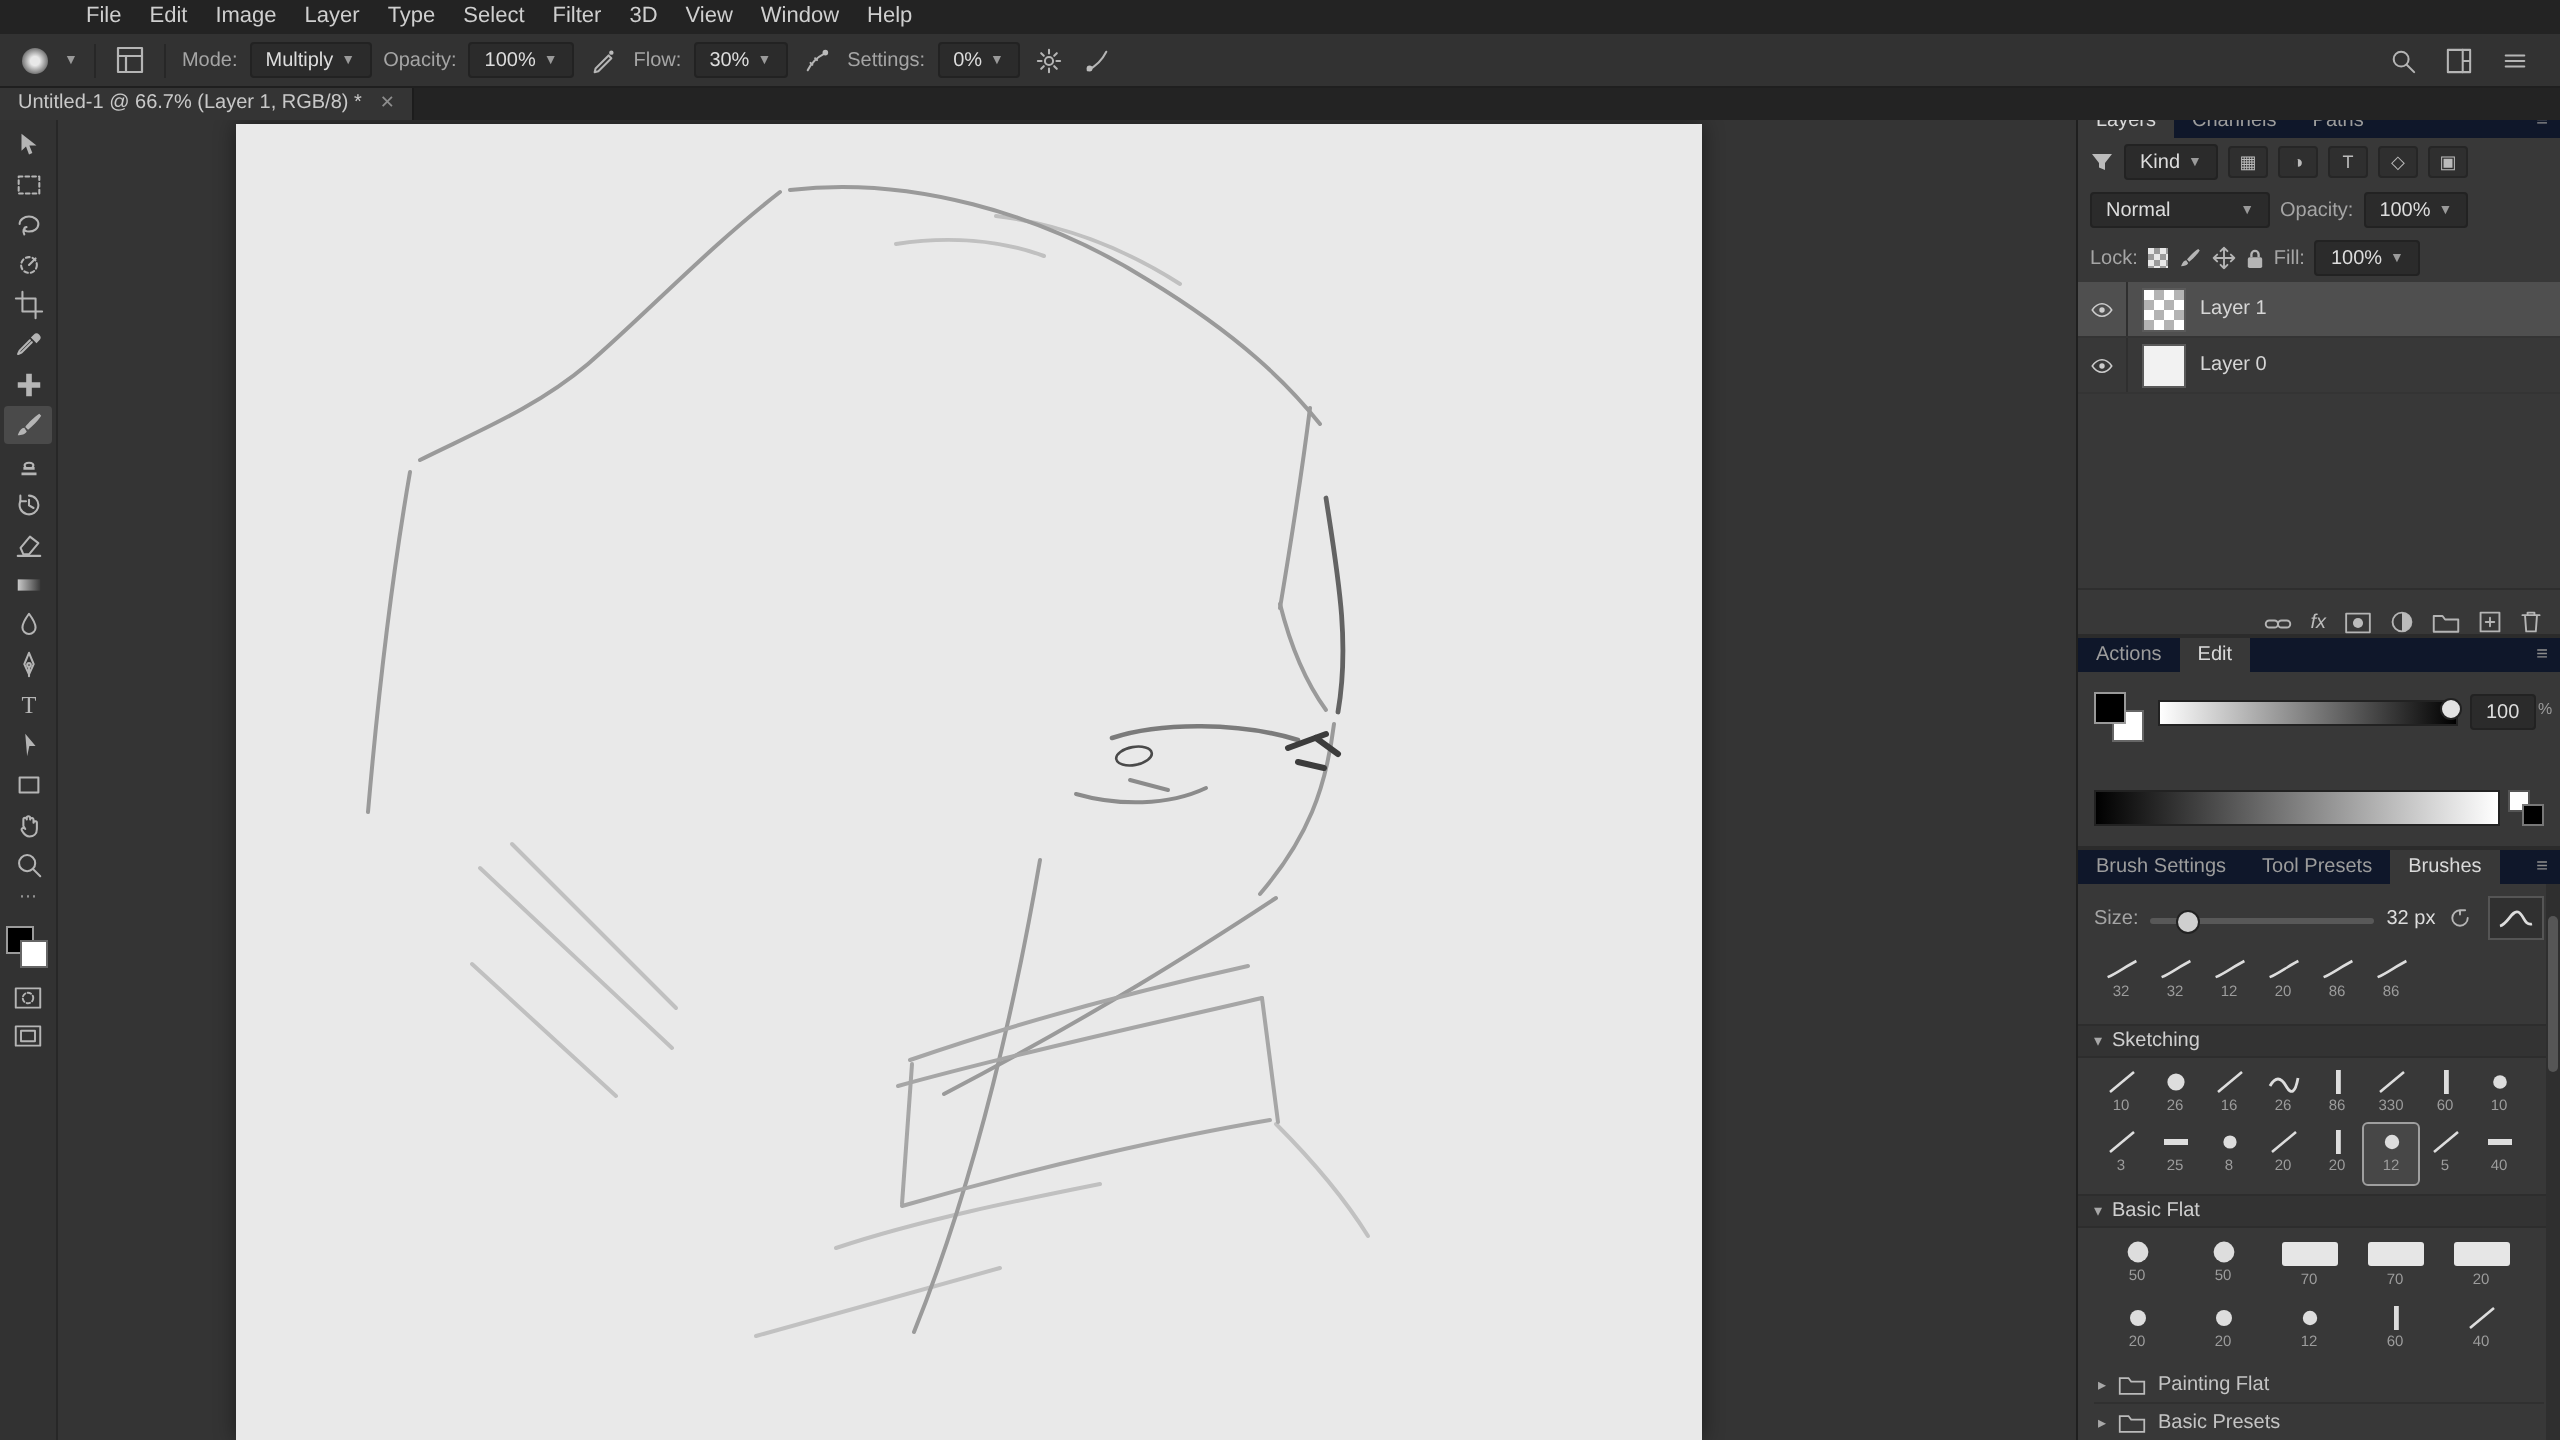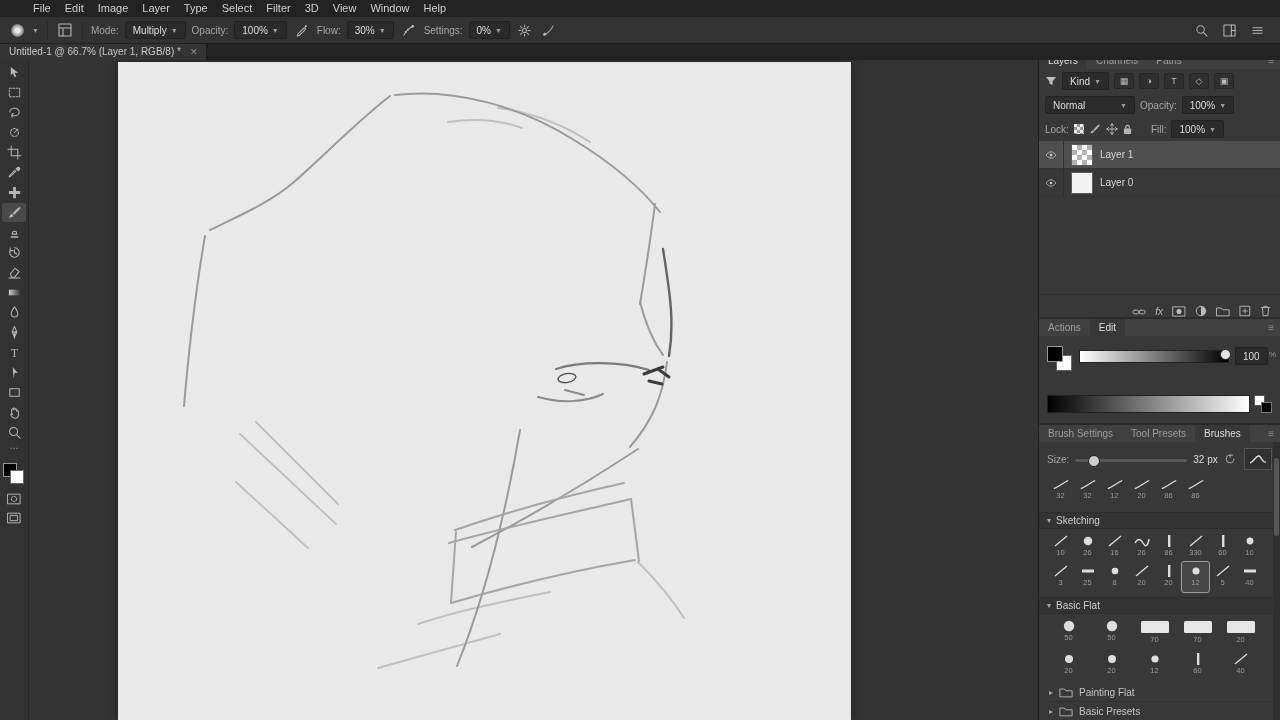--- a/index.html
+++ b/index.html
@@ -1,20 +1,20 @@
 <!DOCTYPE html>
 <html><head>
 <meta charset="utf-8">
 <style>
   html,body{margin:0;padding:0;width:1280px;height:720px;overflow:hidden;
     background:#2e2e2e;font-family:"Liberation Sans","DejaVu Sans",sans-serif;
     color:#c8c8c8;font-size:10px;position:relative;}
   
   .menubar{position:absolute;left:0;top:0;right:0;height:17px;background:#232323;
-    display:flex;align-items:center;padding-left:26px;font-size:11px;color:#cfcfcf;z-index:9}
+    display:flex;align-items:center;padding-left:36px;font-size:11px;color:#cfcfcf;z-index:9}
   .menubar .mi{padding:0 7px;line-height:17px;cursor:default}
   .winctl{position:absolute;right:2px;top:0;display:flex}
   .winctl span{width:22px;text-align:center;font-size:9px;line-height:17px;color:#bdbdbd}
   .optionsbar{position:absolute;top:17px;left:0;right:0;height:26px;background:#323232;
     border-bottom:1px solid #1f1f1f;display:flex;align-items:center;gap:6px;padding:0 8px;z-index:8}
   .sep{width:1px;height:17px;background:#272727;margin:0 2px}
   .dd{display:inline-flex;align-items:center;gap:4px;background:#2b2b2b;border:1px solid #222;
     border-radius:2px;height:16px;padding:0 7px;color:#ddd;white-space:nowrap}
   .caret{font-size:7px;color:#9a9a9a}
   .lbl{color:#a5a5a5;white-space:nowrap}
@@ -37,21 +37,21 @@
   .bgc{position:absolute;right:1px;bottom:1px;width:12px;height:12px;background:#fff;border:1px solid #666}
   .tbextra{margin-top:8px;display:flex;flex-direction:column;gap:7px;align-items:center}
   
   .pasteboard{position:absolute;left:29px;top:60px;right:242px;bottom:0;background:#343434}
   .canvas{position:absolute;left:89px;top:2px;width:733px;height:658px;background:#e9e9e9;
     box-shadow:0 0 10px rgba(0,0,0,.45)}
   
   .right{position:absolute;right:0;top:43px;width:242px;bottom:0;background:#2b2b2b;
     border-left:1px solid #1f1f1f;padding-top:9px;box-sizing:border-box;z-index:6}
   .psec{margin-bottom:2px}
-  .ptabs{display:flex;background:#404040;height:17px;align-items:center}
+  .ptabs{display:flex;background:#0f172a;height:17px;align-items:center}
   .ptab{padding:0 9px;line-height:17px;font-size:10px;color:#9c9c9c;white-space:nowrap}
   .ptab.active{background:#383838;color:#dadada}
   .pmenu{margin-left:auto;color:#8c8c8c;font-size:10px;line-height:17px;padding-right:6px}
   .pbody{background:#383838}
   .prow{display:flex;align-items:center;gap:5px;padding:3px 6px}
   .iconbox{min-width:16px;height:14px;display:flex;align-items:center;justify-content:center;
     background:#2f2f2f;border:1px solid #262626;border-radius:2px;font-size:9px;color:#bbb;padding:0 1px}
   .checker8{width:10px;height:10px;background-image:
     linear-gradient(45deg,#9a9a9a 25%,transparent 25%,transparent 75%,#9a9a9a 75%),
     linear-gradient(45deg,#9a9a9a 25%,#e8e8e8 25%,#e8e8e8 75%,#9a9a9a 75%);
@@ -435,21 +435,21 @@
         <svg width="12" height="12" viewBox="0 0 16 16">
             <path d="M13.5 2c-2.5 1.5-6 5-7.5 7l1.5 1.5c2-1.5 5.5-5 7-7.5zM5.5 9.5C4 9.5 3 11 2 13.5c2 0 4-.5 4.8-2z" fill="#b5b5b5"></path>
           </svg>
         <svg width="12" height="12" viewBox="0 0 14 14">
             <path d="M7 1v12M1 7h12M7 1l-2 2M7 1l2 2M7 13l-2-2M7 13l2-2M1 7l2-2M1 7l2 2M13 7l-2-2M13 7l-2 2" class="ts"></path>
           </svg>
         <svg width="9" height="11" viewBox="0 0 10 12">
             <rect x="1" y="5" width="8" height="6" rx="1" fill="#b5b5b5"></rect>
             <path d="M3 5V3.5a2 2 0 0 1 4 0V5" fill="none" stroke="#b5b5b5" stroke-width="1.3"></path>
           </svg>
-        <span class="lbl" style="margin-left:14px">Fill:</span>
+        <span class="lbl" style="">Fill:</span>
         <span class="dd">
             <span>100%</span>
             <span class="caret">▼</span>
           </span>
       </div>
       <div id="layerList">
           <div class="layer selected">
             <span class="eyecell">
               <svg viewBox="0 0 16 16" width="14" height="12">
                 <path d="M1.5 8C3.5 5 6 3.8 8 3.8S12.5 5 14.5 8C12.5 11 10 12.2 8 12.2S3.5 11 1.5 8z" fill="none" stroke="#ccc"></path>

